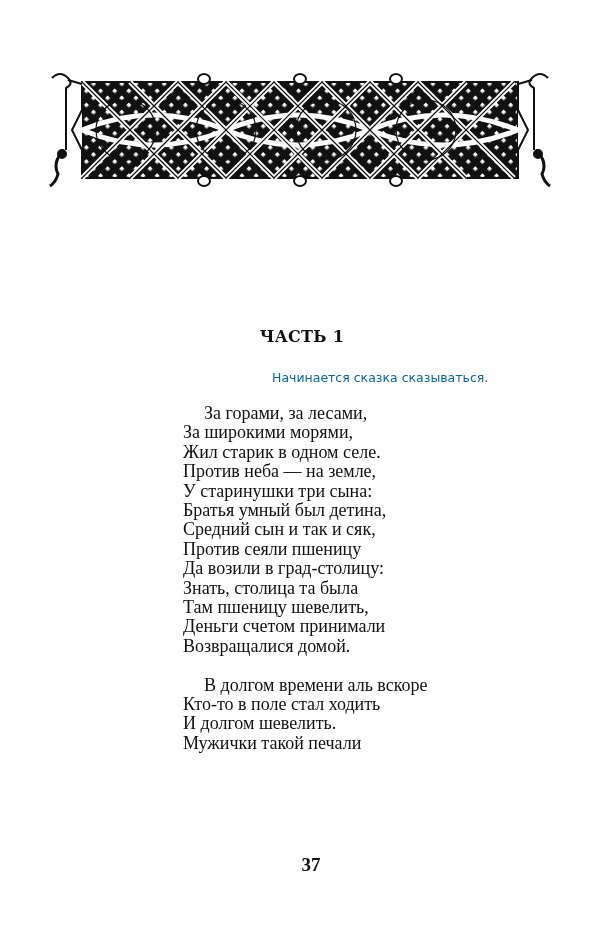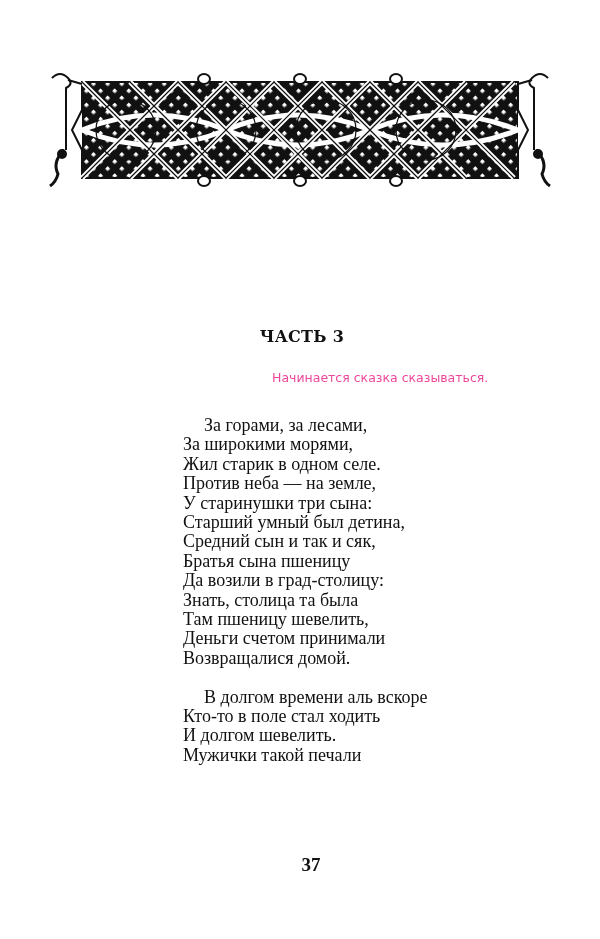--- a/index.html
+++ b/index.html
@@ -34,30 +34,29 @@
     letter-spacing: 0.3px;
     padding-left: 4px;
     box-sizing: border-box;
   }
   .epigraph {
     position: absolute;
     left: 272px;
     top: 370px;
     font-family: "DejaVu Sans", sans-serif;
     font-size: 12.5px;
-    color: #ec4899;
+    color: #0369a1;
   }
   .poem {
     position: absolute;
     left: 183px;
     top: 404px;
     font-family: "Liberation Serif", serif;
     font-size: 18px;
     line-height: 19.4px;
-    margin-top: 12px;
   }
   .stanza { margin: 0 0 19.4px 0; }
   .line { display: block; white-space: nowrap; }
   .line.indent { padding-left: 21px; }
   .page-number {
     position: absolute;
     left: 11px;
     width: 600px;
     top: 854px;
     text-align: center;
@@ -115,33 +114,33 @@
     <ellipse cx="352" cy="111" rx="6" ry="5"></ellipse>
   </g>
 
   <g fill="#fff" stroke="#111" stroke-width="2">
     <path d="M38 40 L28 60 L38 80"></path>
     <path d="M474 40 L484 60 L474 80"></path>
   </g>
   <path d="M24 10 L38 14 M488 10 L474 14" stroke="#111" stroke-width="2"></path>
 </svg>
 
-<div class="chapter-title">ЧАСТЬ 3</div>
+<div class="chapter-title">ЧАСТЬ 1</div>
 <div class="epigraph">Начинается сказка сказываться.</div>
 
 <div class="poem">
   <div class="stanza">
     <span class="line indent">За горами, за лесами,</span>
     <span class="line">За широкими морями,</span>
     <span class="line">Жил старик в одном селе.</span>
     <span class="line">Против неба — на земле,</span>
     <span class="line">У старинушки три сына:</span>
-    <span class="line">Старший умный был детина,</span>
+    <span class="line">Братья умный был детина,</span>
     <span class="line">Средний сын и так и сяк,</span>
-    <span class="line">Братья сына пшеницу</span>
+    <span class="line">Против сеяли пшеницу</span>
     <span class="line">Да возили в град-столицу:</span>
     <span class="line">Знать, столица та была</span>
     <span class="line">Там пшеницу шевелить,</span>
     <span class="line">Деньги счетом принимали</span>
     <span class="line">Возвращалися домой.</span>
   </div>
   <div class="stanza">
     <span class="line indent">В долгом времени аль вскоре</span>
     <span class="line">Кто-то в поле стал ходить</span>
     <span class="line">И долгом шевелить.</span>

